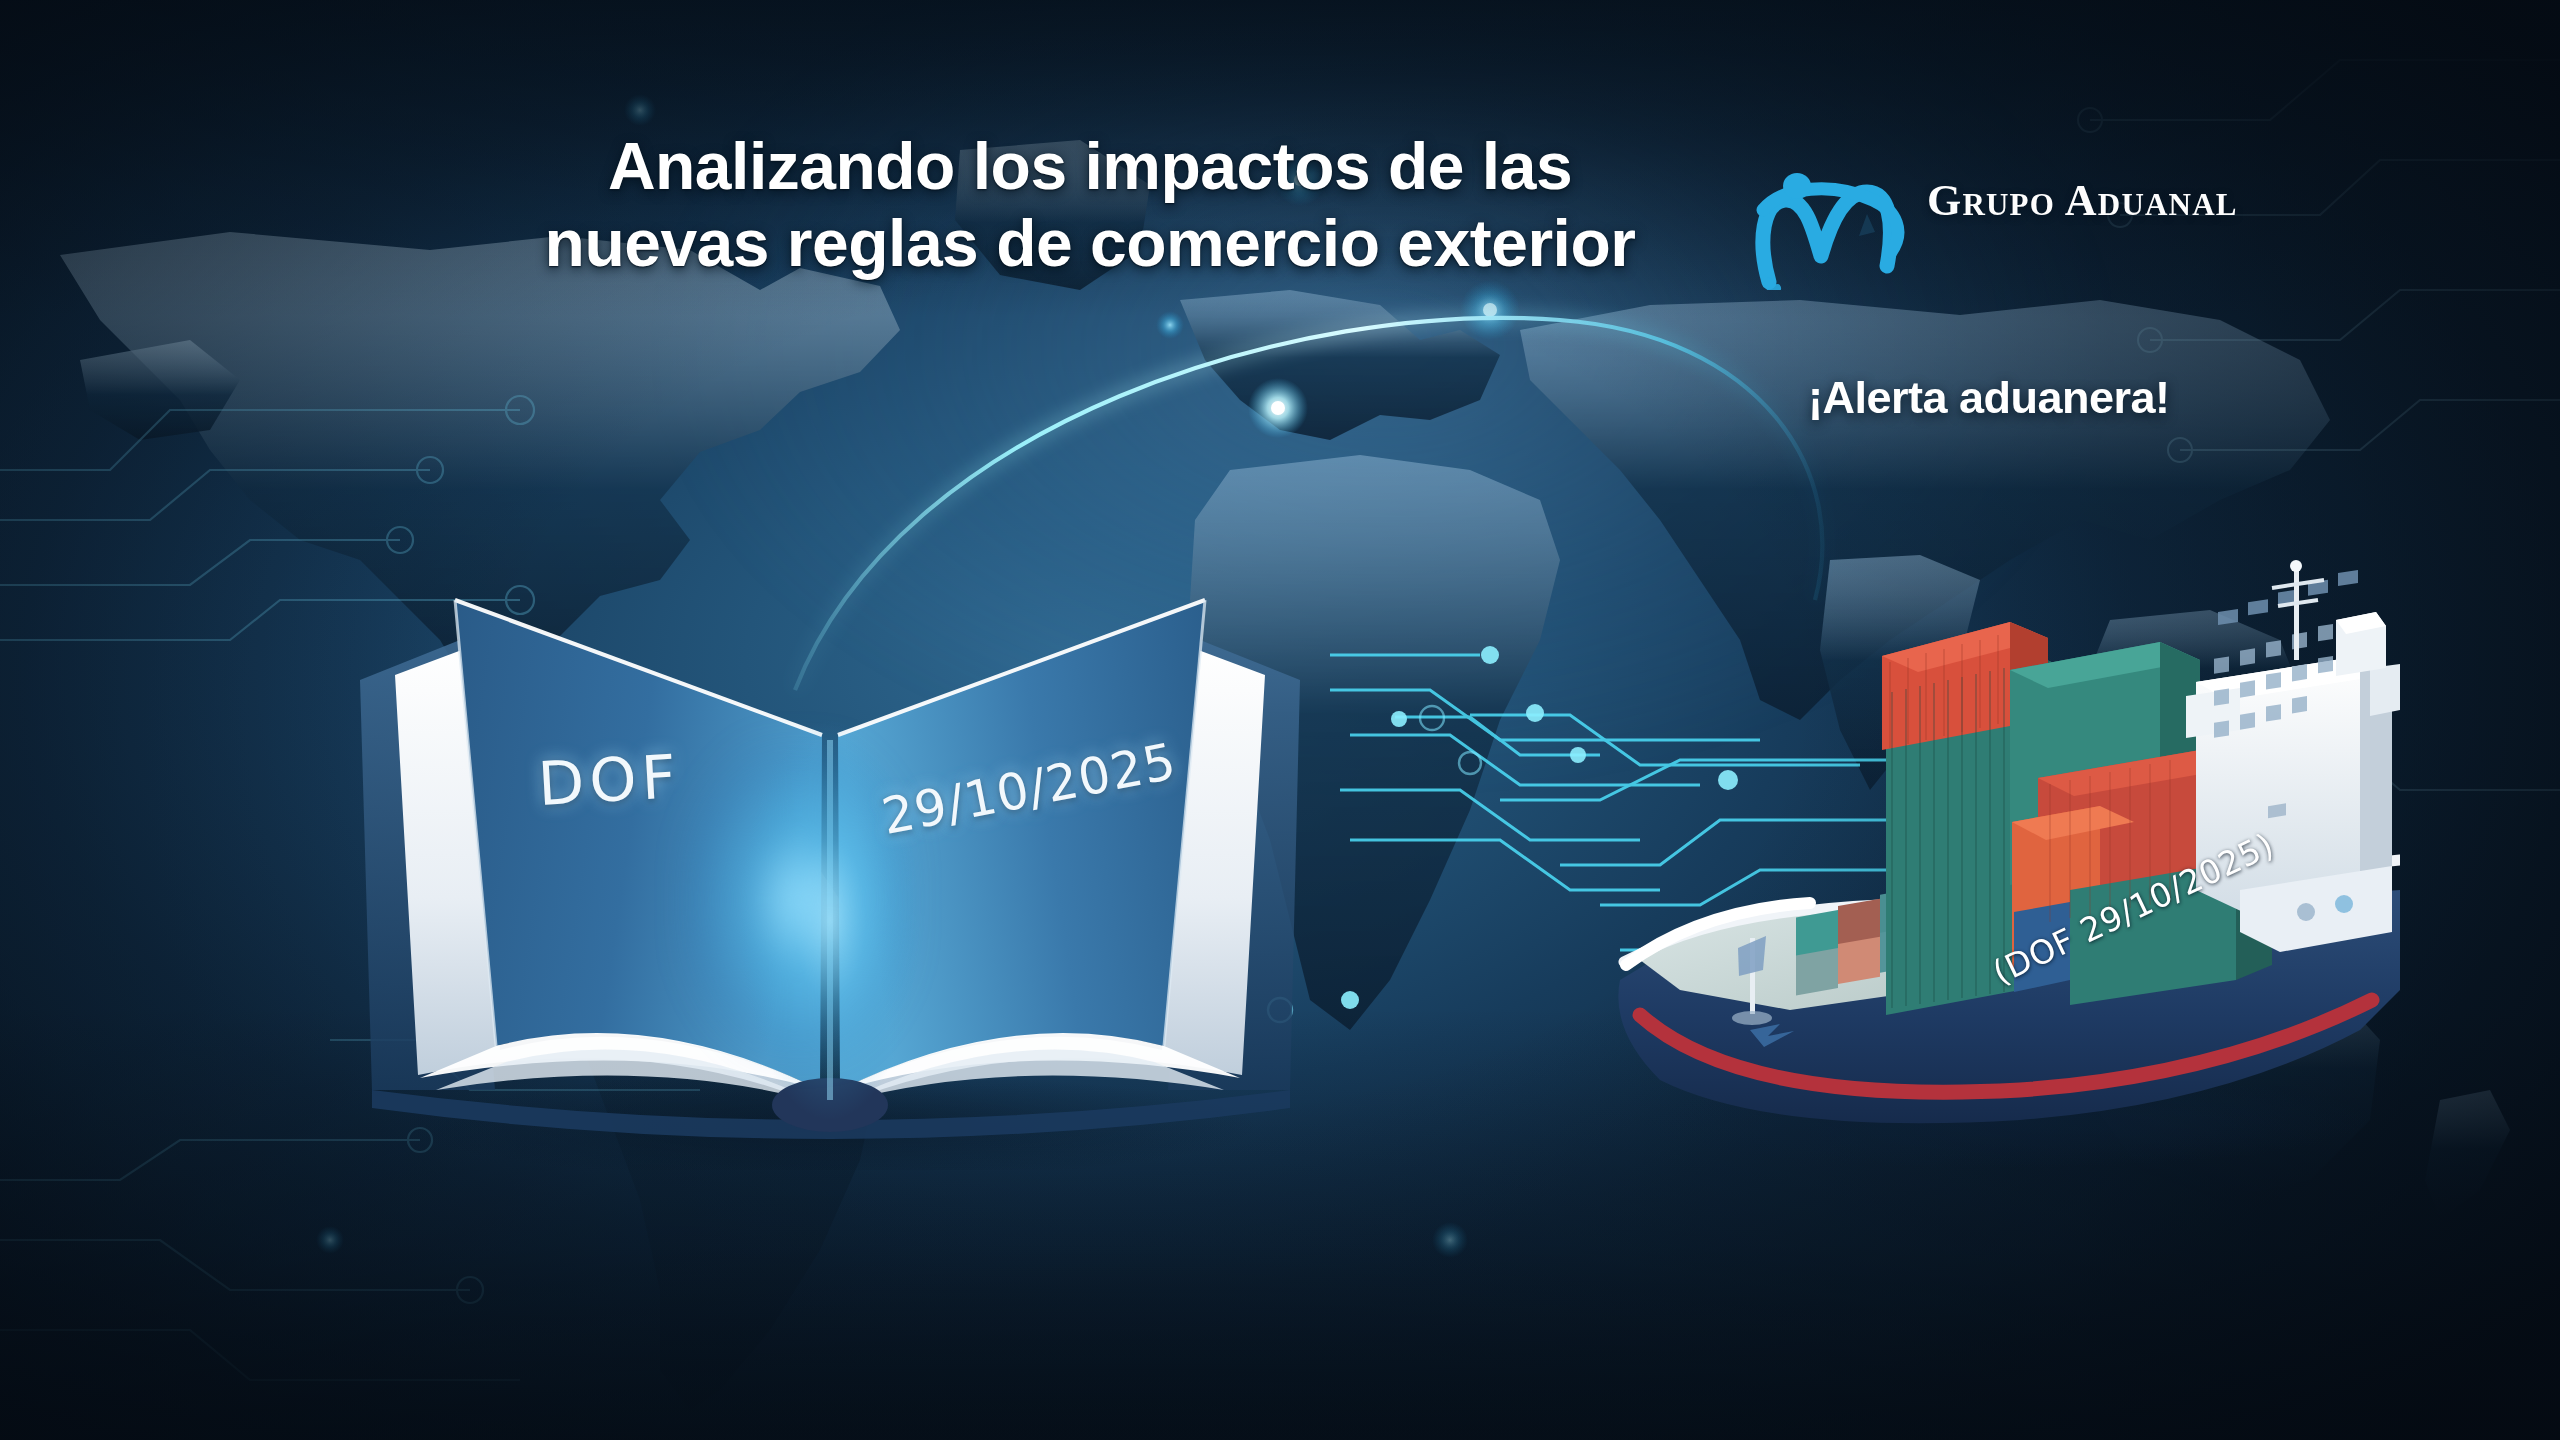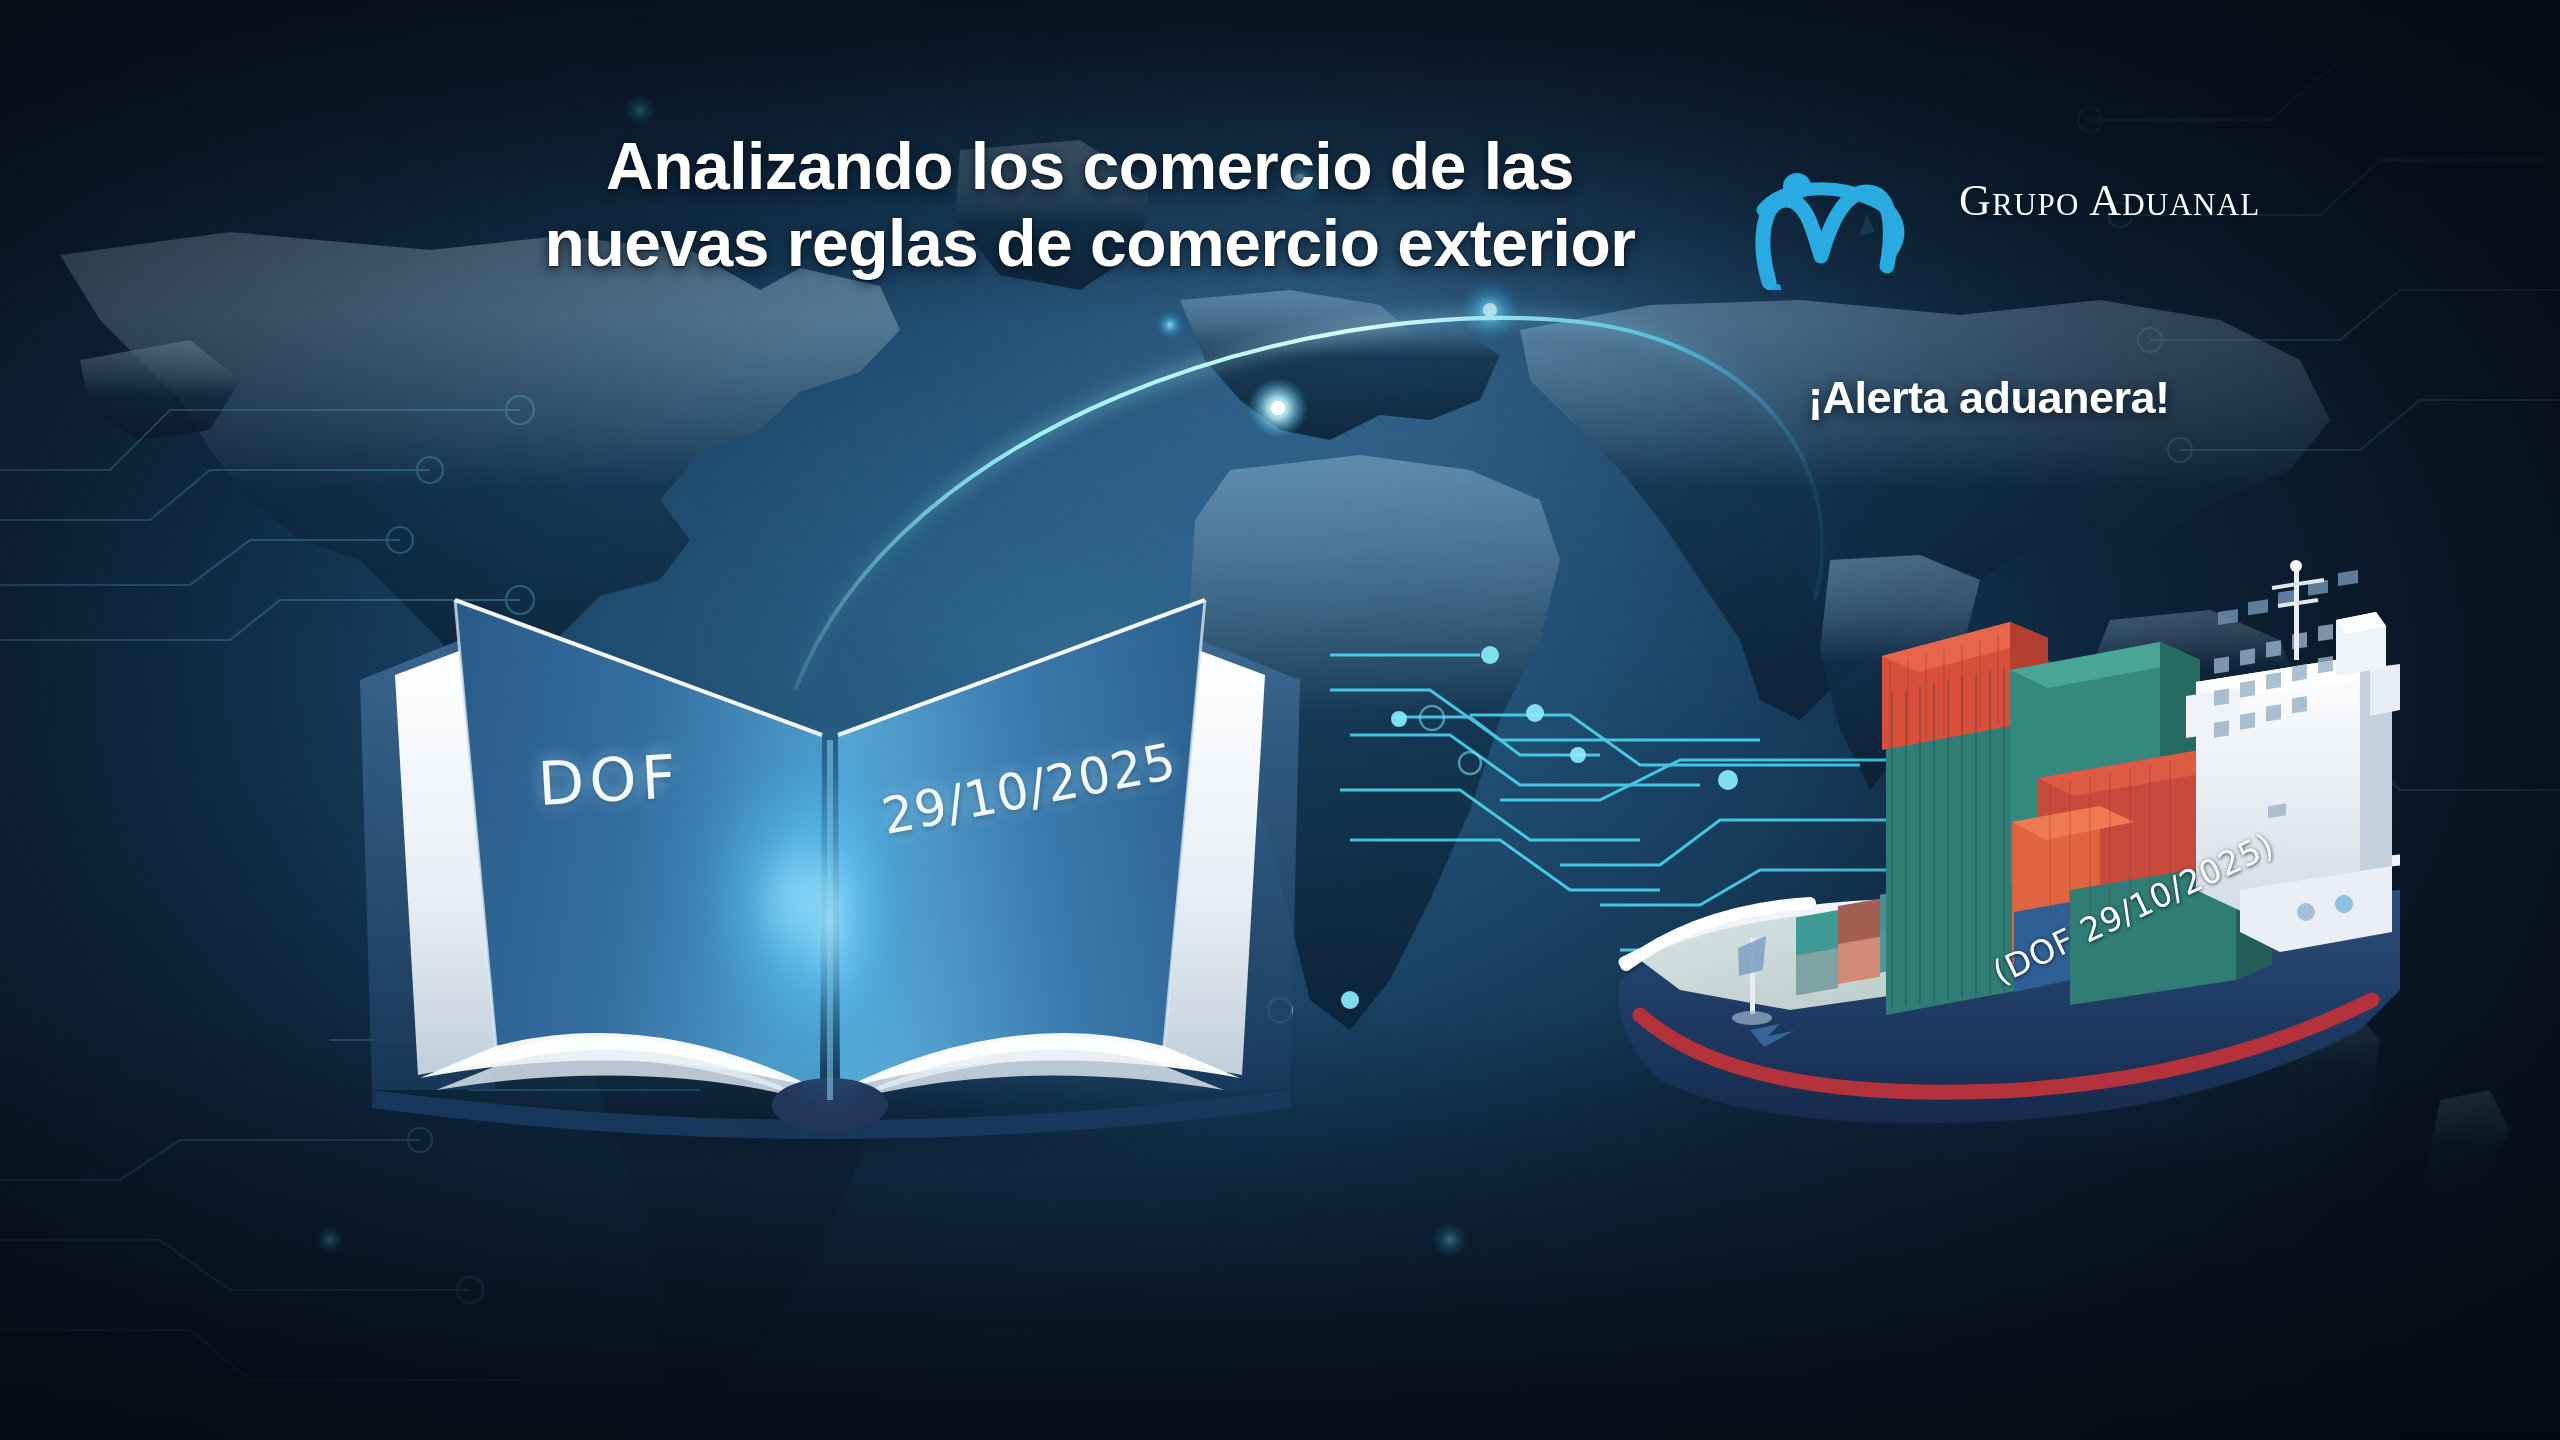--- a/index.html
+++ b/index.html
@@ -45,24 +45,23 @@
   }
   .headline .ln{display:block;}
 
   
   .logo-block{position:absolute;left:1755px;top:168px;width:560px;height:120px;}
   .logo-mark{position:absolute;left:0;top:2px;width:160px;height:120px;}
   .logo-text{
     position:absolute;left:172px;top:10px;width:390px;
     color:#fdfdfd;
     font-family:"Liberation Serif",serif;
-    font-size:44px;line-height:1.05;font-weight:400;
+    font-size:44px;line-height:1.05;font-weight:700;
     font-variant:small-caps;letter-spacing:1.2px;white-space:nowrap;
     text-shadow:0 2px 7px rgba(4,16,28,.75);
-    margin-left:32px;
   }
   .logo-text .l2{display:block;letter-spacing:1.6px;}
 
   .alert-text{
     position:absolute;left:1808px;top:372px;
     color:#fff;font-size:45px;font-weight:700;letter-spacing:-.5px;
     text-shadow:0 3px 12px rgba(3,16,28,.8);
     white-space:nowrap;
   }
 
@@ -486,21 +485,21 @@
       <path d="M640,330 L792,306 L792,372 L680,392 L640,372 Z" fill="#e9eff5"></path>
       <circle cx="706" cy="352" r="9" fill="#9eb6cc" opacity=".85"></circle>
       <circle cx="744" cy="344" r="9" fill="#7fb8dc" opacity=".85"></circle>
       <rect x="668" y="352" width="18" height="12" fill="#9db4c9" opacity=".8" transform="skewY(-9)"></rect>
     </svg>
   </div>
 
   <div class="ship-label">(DOF 29/10/2025)</div>
 
   <div class="headline">
-    <span class="ln">Analizando los comercio de las</span>
+    <span class="ln">Analizando los impactos de las</span>
     <span class="ln">nuevas reglas de comercio exterior</span>
   </div>
 
   <div class="logo-block">
     <svg class="logo-mark" viewBox="0 0 160 120">
       <g fill="none" stroke="#29ABE2" stroke-linecap="round" stroke-linejoin="round">
 
         <path d="M14,112 C2,70 8,32 30,30 C50,28 58,58 66,86 C74,58 88,22 112,22
                  C134,22 140,52 132,96" stroke-width="15"></path>
 

